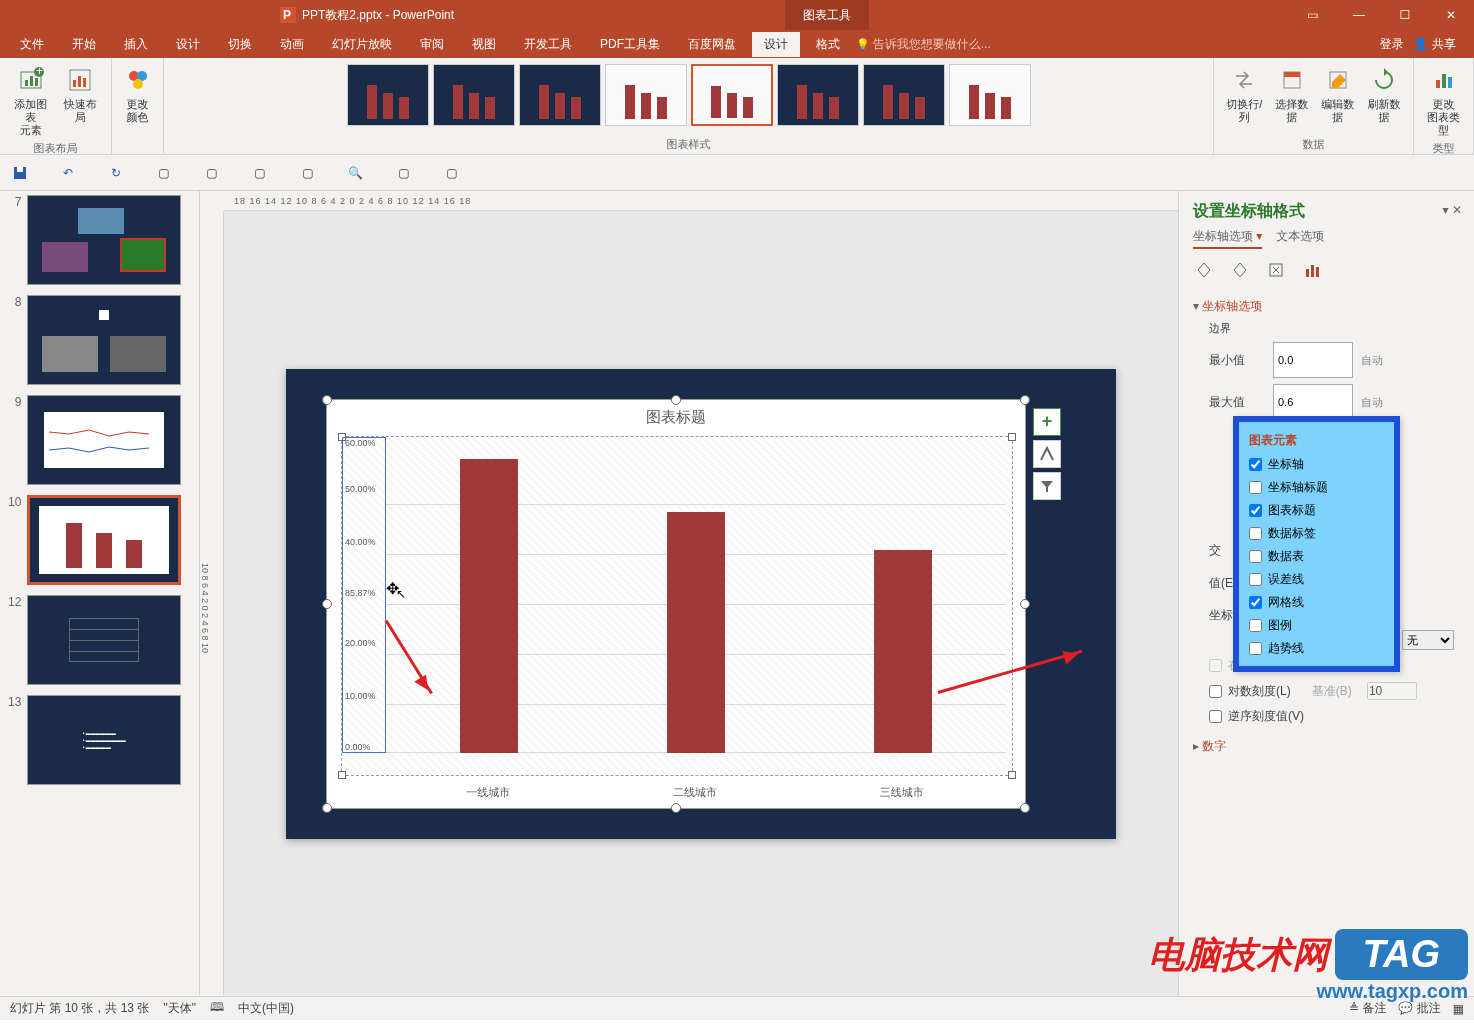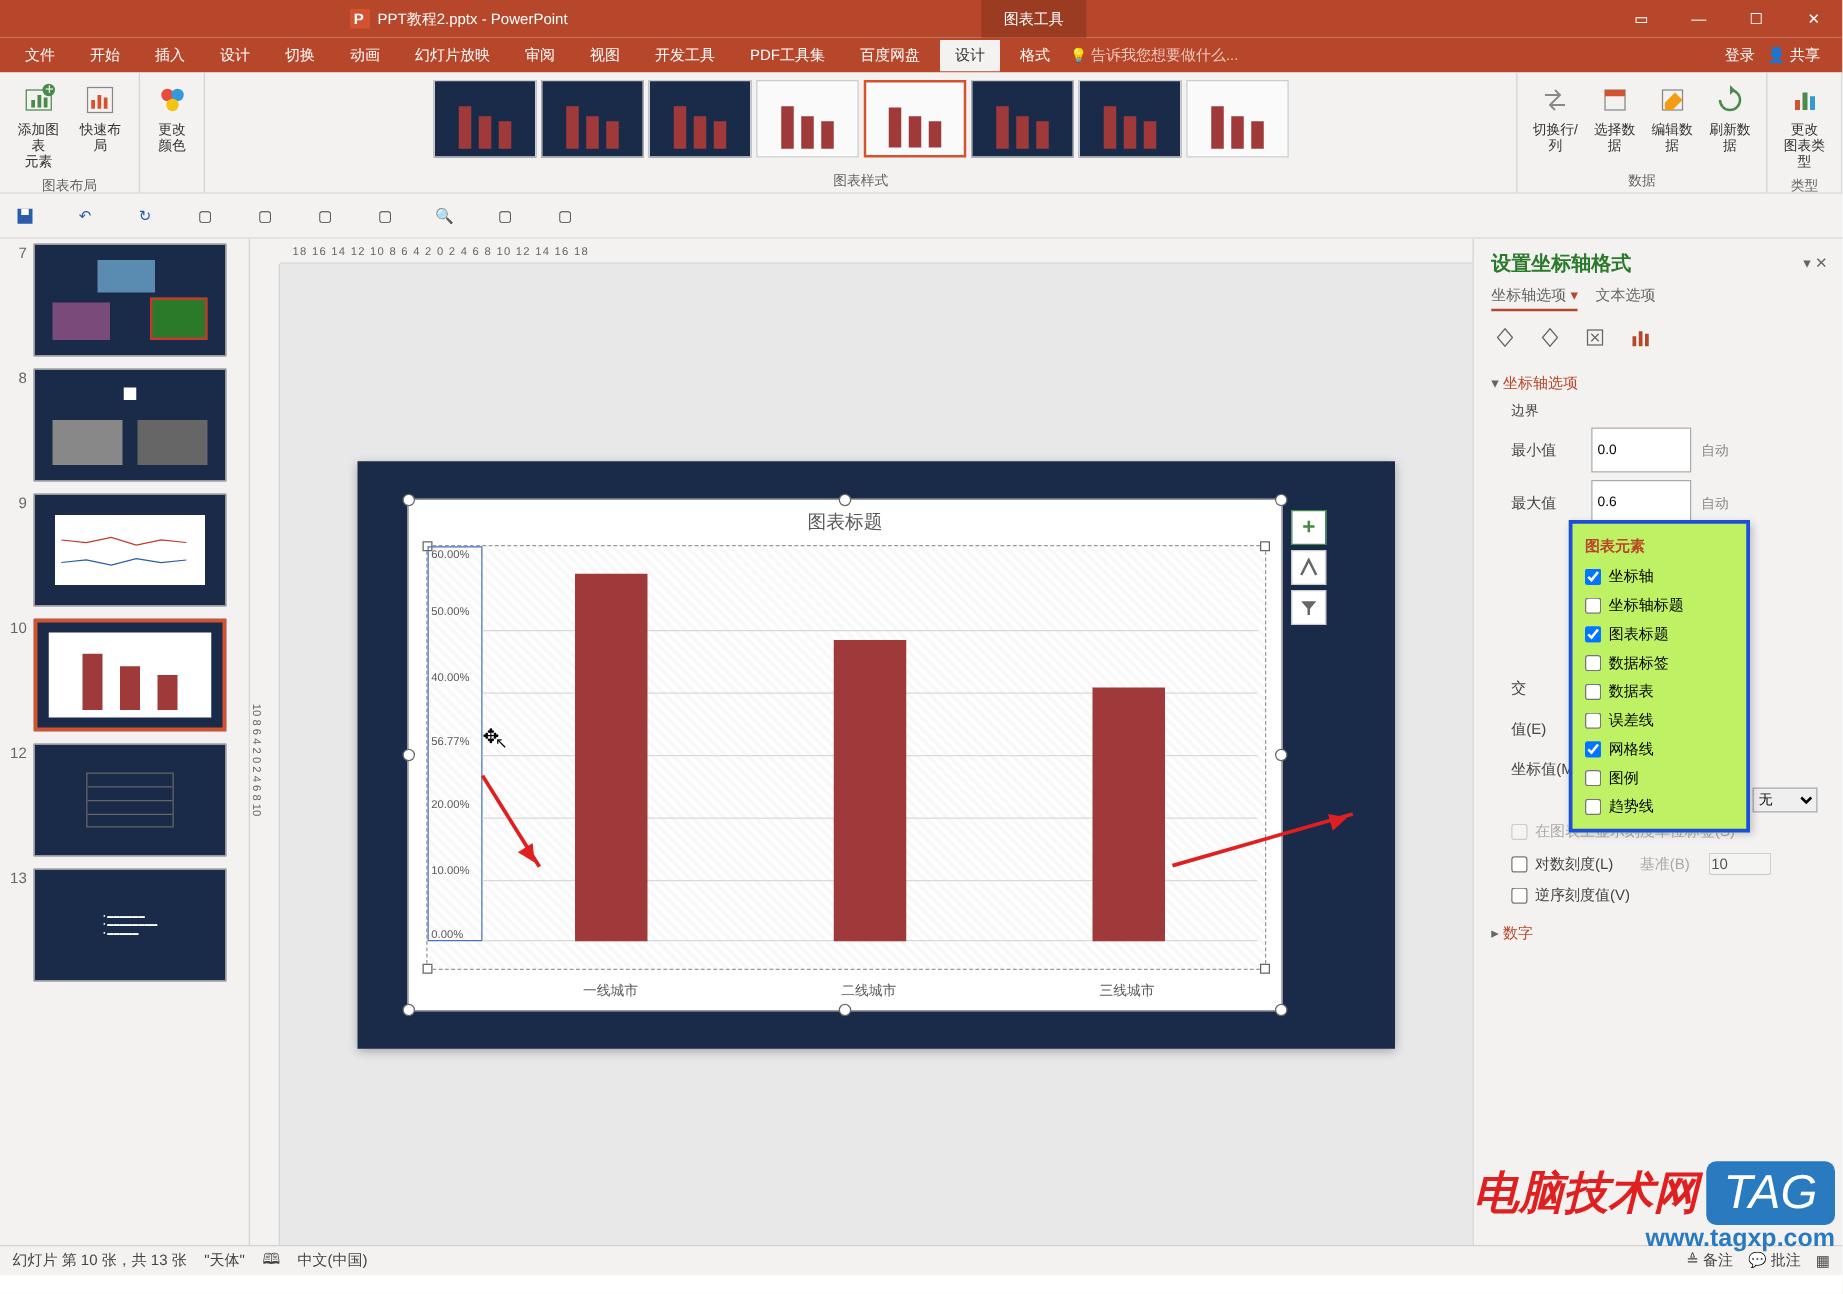--- a/index.html
+++ b/index.html
@@ -54,21 +54,21 @@
 .y-tick{position:absolute;left:2px;font-size:9px;color:#595959}
 .grid-line{position:absolute;left:44px;right:6px;height:1px;background:#d9d9d9}
 .bars-area{position:absolute;left:44px;right:6px;top:4px;bottom:22px;display:flex;justify-content:space-around;align-items:flex-end}
 .bars-area .cbar{width:58px;background:#a03a3a}
 .x-labels{position:absolute;left:44px;right:6px;bottom:4px;display:flex;justify-content:space-around}
 .cat-labels{position:absolute;left:58px;right:20px;bottom:8px;display:flex;justify-content:space-around}
 .cat-labels span{font-size:11px;color:#595959}
 .chart-btns{position:absolute;right:-36px;top:8px;display:flex;flex-direction:column;gap:4px}
 .cbtn{width:28px;height:28px;background:#fff;border:1px solid #ccc;display:flex;align-items:center;justify-content:center;cursor:pointer;color:#666}
 .cbtn.active{border-color:#468a48;color:#468a48}
-.elements-popup{position:absolute;right:74px;top:416px;width:145px;background:#bef264;border:3px solid #1d4ed8;box-shadow:2px 2px 6px rgba(0,0,0,0.2);padding:6px 0;z-index:100}
+.elements-popup{position:absolute;right:74px;top:416px;width:167px;background:#7dd3fc;border:6px solid #1d4ed8;box-shadow:2px 2px 6px rgba(0,0,0,0.2);padding:6px 0;z-index:100}
 .elements-popup .hdr{padding:4px 10px;color:#b7472a;font-size:12px;font-weight:bold}
 .elements-popup .ei{padding:3px 10px;display:flex;align-items:center;gap:6px;cursor:pointer}
 .elements-popup input[type=checkbox]{width:13px;height:13px}
 .arrow{position:absolute;border-top:3px solid #e02020;transform-origin:left center}
 .arrow::after{content:'';position:absolute;right:-2px;top:-7px;border:7px solid transparent;border-left:14px solid #e02020}
 .panel{width:296px;background:#f3f2f1;border-left:1px solid #d4d4d4;padding:10px 14px;position:relative}
 .panel h3{color:#2b7a2b;font-size:16px;margin-bottom:6px}
 .panel .close-x{position:absolute;right:12px;top:12px;cursor:pointer;color:#666}
 .panel .tabs{display:flex;gap:14px;margin-bottom:10px;font-size:11px}
 .panel .tabs span{color:#666;cursor:pointer}
@@ -84,21 +84,21 @@
 .panel .fld label{width:56px}
 .panel .fld input[type=text]{width:80px;height:36px;border:1px solid #ababab;padding:16px 4px;font-size:11px}
 .panel .fld .auto{color:#888;font-size:11px}
 .panel .fld select{width:52px;height:20px;border:1px solid #ababab;font-size:11px}
 .panel .chk{display:flex;align-items:center;gap:6px;padding:4px 0 4px 16px;font-size:11px;color:#444}
 .panel .chk.dis{color:#aaa}
 .statusbar{height:24px;background:#f3f2f1;border-top:1px solid #d4d4d4;display:flex;align-items:center;padding:0 10px;font-size:11px;color:#444;gap:14px}
 .statusbar .right{margin-left:auto;display:flex;gap:12px;align-items:center}
 .watermark{position:absolute;right:6px;bottom:32px;z-index:200}
 .watermark .w1{color:#e02020;font-size:36px;font-weight:bold;font-style:italic}
-.watermark .tag{display:inline-block;background:#2a7abf;color:#fff;font-size:38px;font-weight:normal;padding:4px 14px;border-radius:8px;font-style:italic;margin-left:6px}
+.watermark .tag{display:inline-block;background:#2a7abf;color:#fff;font-size:38px;font-weight:bold;padding:4px 28px;border-radius:8px;font-style:italic;margin-left:6px}
 .watermark .url{color:#2a7abf;font-size:20px;font-weight:bold}
 svg{display:block}
 </style>
 </head>
 <body>
 
 <div class="titlebar">
   <div class="doc">
     <svg width="16" height="16">
         <rect width="16" height="16" fill="#d35230"></rect>
@@ -378,21 +378,21 @@
             <div class="chart-title">图表标题</div>
             <div class="plot-area">
               <div class="pah" style="left:-4px;top:-4px"></div>
               <div class="pah" style="right:-4px;top:-4px"></div>
               <div class="pah" style="left:-4px;bottom:-4px"></div>
               <div class="pah" style="right:-4px;bottom:-4px"></div>
               <div class="y-axis">
                 <span class="y-tick" style="bottom:0">0.00%</span>
                 <span class="y-tick" style="bottom:16%">10.00%</span>
                 <span class="y-tick" style="bottom:33%">20.00%</span>
-                <span class="y-tick" style="bottom:49%">56.77%</span>
+                <span class="y-tick" style="bottom:49%">85.87%</span>
                 <span class="y-tick" style="bottom:65%">40.00%</span>
                 <span class="y-tick" style="bottom:82%">50.00%</span>
                 <span class="y-tick" style="top:0">60.00%</span>
               </div>
               <div class="grid-line" style="bottom:22px"></div>
               <div class="grid-line" style="bottom:70px"></div>
               <div class="grid-line" style="bottom:120px"></div>
               <div class="grid-line" style="bottom:170px"></div>
               <div class="grid-line" style="bottom:220px"></div>
               <div class="grid-line" style="bottom:270px"></div>

